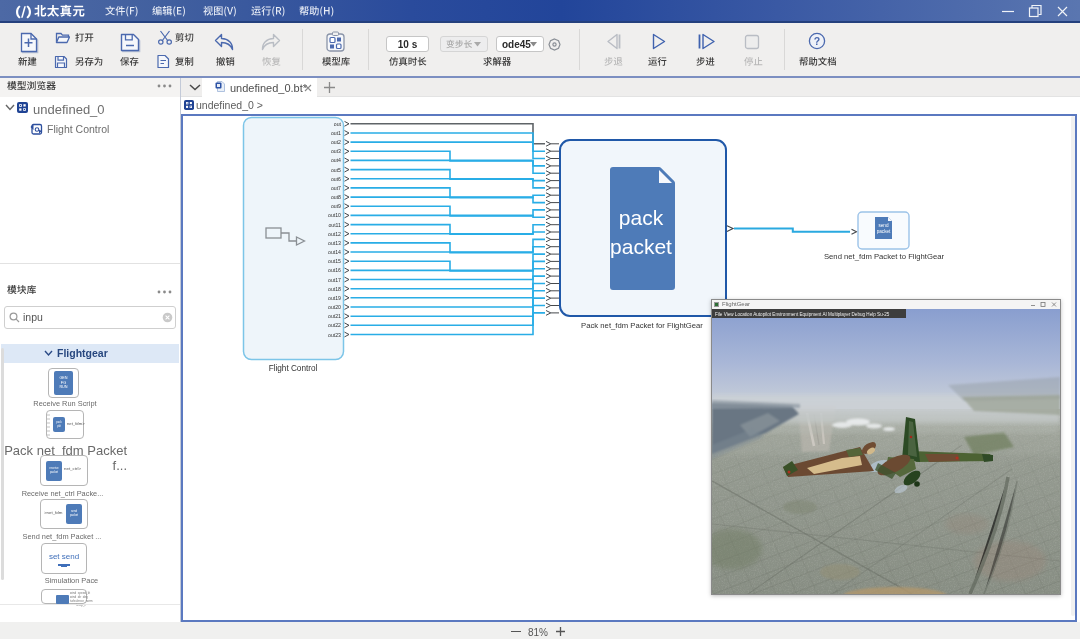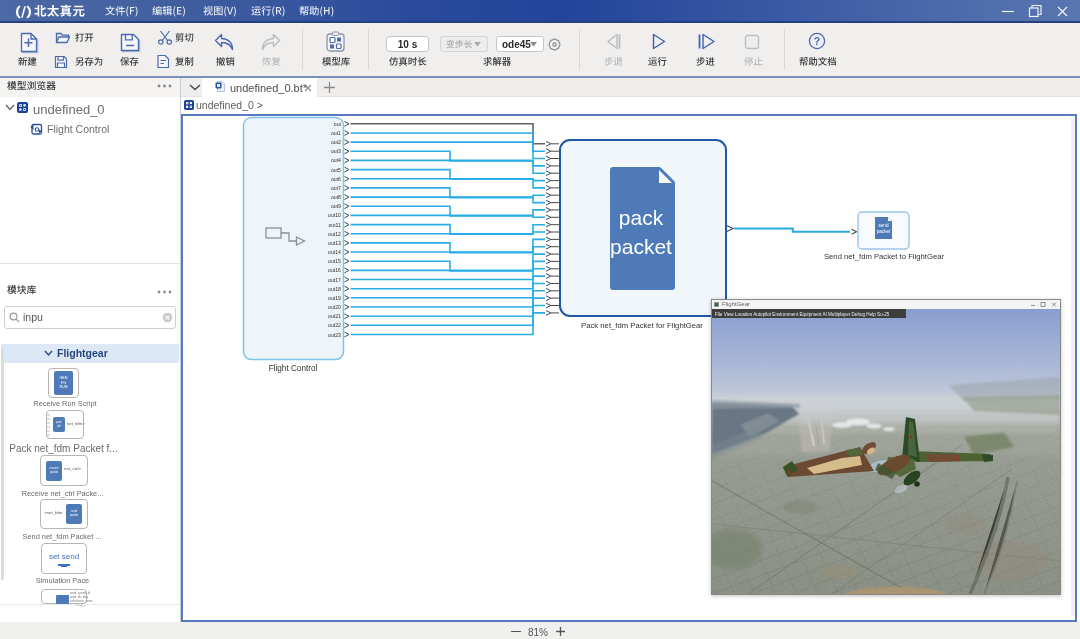--- a/index.html
+++ b/index.html
@@ -355,40 +355,40 @@
 <svg class="ab" style="left:47px;top:414px" width="4" height="22">
     <g stroke="#999" stroke-width="0.6">
       <line x1="0" y1="1" x2="3" y2="1"></line>
       <line x1="0" y1="5" x2="3" y2="5"></line>
       <line x1="0" y1="9" x2="3" y2="9"></line>
       <line x1="0" y1="13" x2="3" y2="13"></line>
       <line x1="0" y1="17" x2="3" y2="17"></line>
       <line x1="0" y1="21" x2="3" y2="21"></line>
     </g>
   </svg>
-<div class="ab" style="left:0px;top:443px;width:127px;font-size:10px;color:#6a6a6a;text-align:center">Pack net_fdm Packet f...</div>
+<div class="ab" style="left:0px;top:443px;width:127px;font-size:13px;color:#6a6a6a;text-align:right">Pack net_fdm Packet f...</div>
 <div class="ab" style="left:40px;top:455px;width:48px;height:31px;background:#fff;border:1px solid #b5b5b5;border-radius:4px"></div>
 <div class="ab" style="left:46px;top:461px;width:16px;height:20px;background:#4e7bb8;border-radius:2px;color:#fff;font-size:2.8px;text-align:center;display:flex;flex-direction:column;justify-content:center">
     <div style="line-height:3.5999999999999996px">receive</div>
     <div style="line-height:3.5999999999999996px">packet</div>
   </div>
 <div class="ab" style="left:64px;top:466px;font-size:4.4px;color:#555">net_ctrl&gt;</div>
 <div class="ab" style="left:0px;top:489px;width:125px;font-size:7.4px;color:#6a6a6a;text-align:center">Receive net_ctrl Packe...</div>
 <div class="ab" style="left:40px;top:499px;width:48px;height:30px;background:#fff;border:1px solid #b5b5b5;border-radius:4px"></div>
 <div class="ab" style="left:44px;top:510px;font-size:4.4px;color:#555">&gt;net_fdm</div>
 <div class="ab" style="left:66px;top:504px;width:16px;height:20px;background:#4e7bb8;border-radius:2px;color:#fff;font-size:2.8px;text-align:center;display:flex;flex-direction:column;justify-content:center">
     <div style="line-height:3.5999999999999996px">send</div>
     <div style="line-height:3.5999999999999996px">packet</div>
   </div>
 <div class="ab" style="left:0px;top:532px;width:124px;font-size:7.4px;color:#6a6a6a;text-align:center">Send net_fdm Packet ...</div>
 <div class="ab" style="left:41px;top:543px;width:46px;height:31px;background:#fff;border:1px solid #b5b5b5;border-radius:4px"></div>
 <div class="ab" style="left:45px;top:552px;width:38px;font-size:8px;color:#3f6fba;text-align:center">set send</div>
 <div class="ab" style="left:58px;top:564px;width:12px;height:1.5px;background:#3f6fba"></div>
 <div class="ab" style="left:61px;top:566px;width:6px;height:1px;background:#3f6fba"></div>
-<div class="ab" style="left:0px;top:576px;width:125px;font-size:7.4px;color:#6a6a6a;text-align:center">Simulation Pace</div>
+<div class="ab" style="left:9px;top:576px;width:125px;font-size:7.4px;color:#6a6a6a;text-align:center">Simulation Pace</div>
 <div class="ab" style="left:41px;top:589px;width:46px;height:15px;background:#fff;border:1px solid #b5b5b5;border-radius:4px"></div>
 <div class="ab" style="left:56px;top:595px;width:13px;height:9px;background:#4e7bb8;border-radius:1px"></div>
 <div class="ab" style="left:70px;top:591px;font-size:3px;color:#777;text-align:right;width:16px;line-height:4px">wind_speed_kt<br>wind_dir_deg<br>turbulence_norm<br>temp_c</div>
 <div class="ab" style="left:0;top:604px;width:180px;height:1px;background:#e8e8e8"></div>
 <div class="ab" style="left:181px;top:78px;width:899px;height:19px;background:#efeeed"></div>
 <div class="ab" style="left:181px;top:96px;width:899px;height:1px;background:#e3e3e3"></div>
 <div class="ab" style="left:202px;top:78px;width:115px;height:19px;background:#fff"></div>
 <svg class="ab" style="left:189px;top:84px" width="12" height="7">
     <path d="M1 1 L6 5.5 L11 1" fill="none" stroke="#4a4a4a" stroke-width="1.5"></path>
   </svg>

